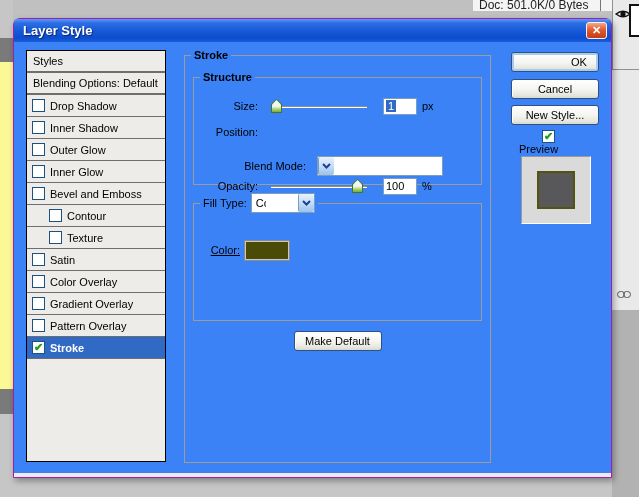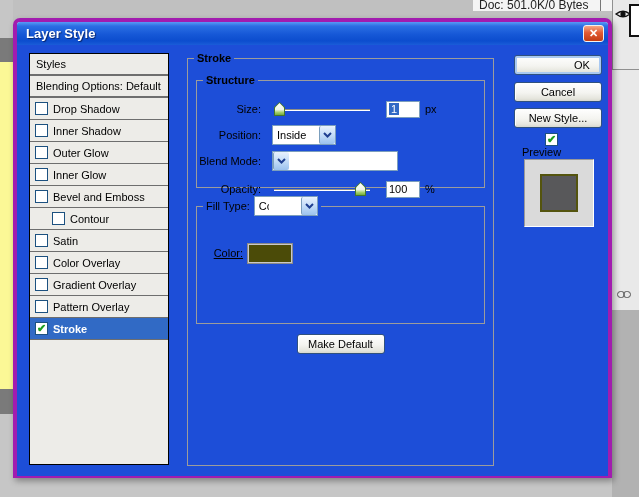--- a/index.html
+++ b/index.html
@@ -22,32 +22,32 @@
               border:2px solid #111; border-right:none; }
   .rc-eye { position:absolute; left:2px; top:8px; }
   .rc-chain { position:absolute; left:5px; top:291px; display:flex; }
   .rc-chain i { display:block; width:8px; height:7px; border:1px solid #555; border-radius:4px; background:transparent; }
   .rc-chain i + i { margin-left:-2px; }
   .rc-dark { position:absolute; left:0; top:310px; width:27px; height:187px; background:#B2B2B2; }
   .bottom-strip { position:absolute; left:0; top:478px; width:612px; height:19px; background:#C6C6C6; }
 
   
   .dialog { position:absolute; left:13px; top:18px; width:599px; height:460px;
-            border:4px solid #a21caf; border-radius:7px 7px 0 0; background:#EDECE8;
+            border:1px solid #a21caf; border-radius:7px 7px 0 0; background:#EDECE8;
             box-shadow:2px 3px 6px rgba(0,0,0,.35); }
   .titlebar { height:23px; border-radius:3px 3px 0 0; position:relative;
               background:linear-gradient(180deg,#5A9AF4 0%,#2B6EE4 18%,#1557D6 55%,#0C4DCE 82%,#1A5CD8 100%);
               display:flex; align-items:center; }
   .title-text { color:#fff; font-weight:bold; font-size:13px; padding-left:9px;
                 text-shadow:1px 1px 1px rgba(0,0,30,.55); }
   .close-btn { position:absolute; right:4px; top:3px; width:21px; height:17px; border-radius:3px;
                border:1px solid #F2F2F2; color:#fff; font-weight:bold; font-size:11px;
                display:flex; align-items:center; justify-content:center; cursor:default;
                background:linear-gradient(180deg,#F6A886 0%,#E25A33 45%,#C33C14 100%); }
-  .dialog-body { position:relative; height:431px; background:#1d4ed8; }
+  .dialog-body { position:relative; height:431px; background:#3b82f6; }
 
   
   .styles-list { position:absolute; left:12px; top:8px; width:140px; height:412px;
                  border:1px solid #000; background:#EDECE8; overflow:hidden; }
   .style-row { height:22px; display:flex; align-items:center; border-bottom:1px solid #6E6E6E;
                padding-left:5px; white-space:nowrap; }
   .style-row.seg { border-bottom-width:2px; }
   .style-row.plain { padding-left:6px; }
   .style-row.indent { padding-left:22px; }
   .style-row.selected { background:#316AC5; color:#fff; font-weight:bold; }
@@ -58,21 +58,21 @@
 
   
   fieldset { border:1px solid #9C9C9C; position:absolute; background:transparent; }
   legend { font-size:11px; padding:0 3px; margin-left:6px; }
   legend.bold { font-weight:bold; }
   .stroke-fs { left:170px; top:7px; width:307px; height:414px; }
   .structure-fs { left:8px; top:10px; width:289px; height:114px; }
   .fill-fs { left:8px; top:132px; width:289px; height:128px; }
 
   .srow { position:absolute; left:0; right:4px; height:22px; display:flex; align-items:center; }
-  .row-size { top:12px; } .row-position { top:38px; } .row-blend { top:64px; } .row-opacity { top:92px; }
+  .row-size { top:12px; } .row-position { top:38px; } .row-blend { top:72px;margin-left:48px; } .row-opacity { top:92px; }
   .flabel { width:68px; text-align:right; padding-right:4px; flex:none; }
 
   .slider { position:relative; width:100px; height:14px; margin-left:7px; flex:none; }
   .track { position:absolute; left:2px; right:2px; top:7px; height:1px; background:#8F8F85;
            box-shadow:0 1px 0 #FFF; }
   .thumb { position:absolute; top:0; width:11px; height:14px;
            clip-path:polygon(50% 0,100% 38%,100% 100%,0 100%,0 38%); background:#44762A; }
   .thumb::after { content:""; position:absolute; left:1px; right:1px; top:1px; bottom:1px;
            clip-path:polygon(50% 0,100% 38%,100% 100%,0 100%,0 38%);
            background:linear-gradient(180deg,#FDFEFB 0%,#EDF5E6 55%,#A6D06C 78%,#74AC3D 100%); }
@@ -184,20 +184,24 @@
     <span class="row-label">Inner Glow</span>
   </div>
           <div class="style-row">
     <span class="cb"></span>
     <span class="row-label">Bevel and Emboss</span>
   </div>
           <div class="style-row indent">
     <span class="cb"></span>
     <span class="row-label">Contour</span>
   </div>
+          <div class="style-row indent">
+    <span class="cb"></span>
+    <span class="row-label">Texture</span>
+  </div>
           <div class="style-row">
     <span class="cb"></span>
     <span class="row-label">Satin</span>
   </div>
           <div class="style-row">
     <span class="cb"></span>
     <span class="row-label">Color Overlay</span>
   </div>
           <div class="style-row">
     <span class="cb"></span>
@@ -226,28 +230,20 @@
               <div class="thumb" style="left: 2px;"></div>
             </div>
             <div class="num-field">
               <span class="sel">1</span>
             </div>
             <span class="unit">px</span>
           </div>
 
           <div class="srow row-position">
             <span class="flabel">Position:</span>
-            <div class="combo combo-pos">
-              <span class="val">Inside</span>
-              <span class="arrow">
-                <svg width="9" height="6" viewBox="0 0 9 6">
-                    <path d="M1 1 L4.5 4.5 L8 1" stroke="#1F3F90" stroke-width="2" fill="none"></path>
-                  </svg>
-              </span>
-            </div>
           </div>
 
           <div class="srow row-blend">
             <span class="flabel">Blend Mode:</span>
             <div class="combo combo-blend">
               <span class="arrow">
                 <svg width="9" height="6" viewBox="0 0 9 6">
                     <path d="M1 1 L4.5 4.5 L8 1" stroke="#1F3F90" stroke-width="2" fill="none"></path>
                   </svg>
               </span>

